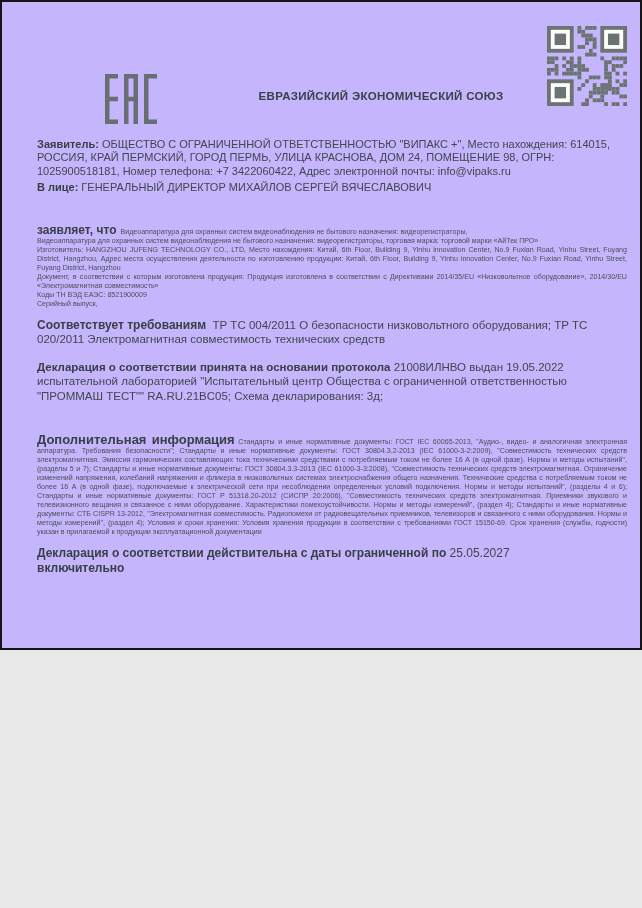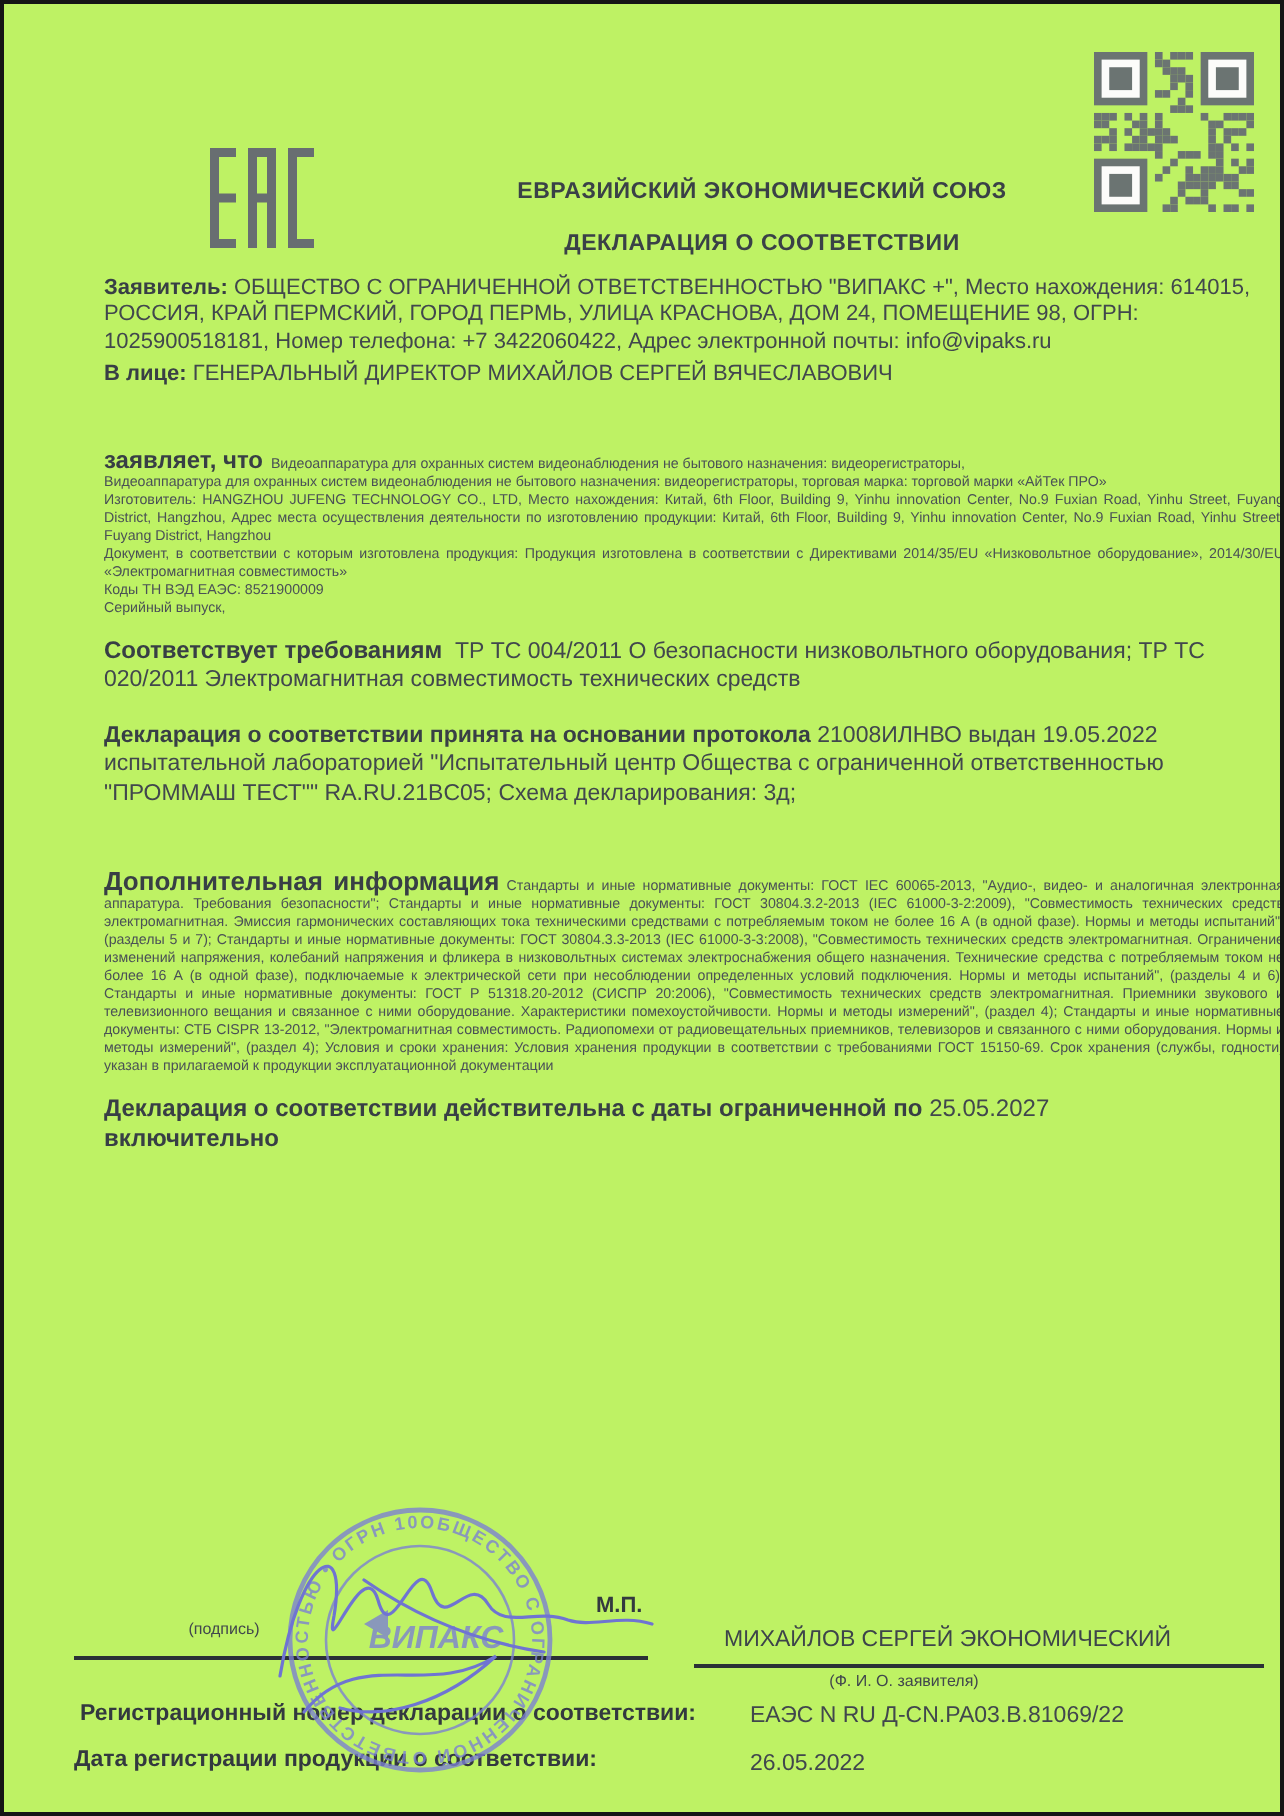--- a/index.html
+++ b/index.html
@@ -1,25 +1,25 @@
 <!DOCTYPE html>
 <html><head>
 <meta charset="utf-8">
 <style>
   html,body{margin:0;padding:0;background:#e8e8e8;}
   .page{
-    position:relative; width:642px; height:908px; margin:0 auto;
-    background:#bef264; border:2px solid #151515; box-sizing:border-box;
+    position:relative; width:642px; height:650px; margin:0 auto;
+    background:#c4b5fd; border:2px solid #151515; box-sizing:border-box;
     font-family:"Liberation Sans", sans-serif; color:#41474d; overflow:hidden;
   }
   .abs{position:absolute;}
   .hdr-title{left:150px; right:30px; text-align:center; font-weight:bold; color:#3a4147; letter-spacing:.3px;}
   .t1{top:88px; font-size:11.5px;}
   .t2{top:114px; font-size:11.5px;}
-  .content{left:50px; top:136px; width:590px;}
+  .content{left:35px; top:136px; width:590px;}
   p{margin:0;}
   .body-txt{font-size:11px; line-height:13.4px;}
   .lbl{font-weight:bold; color:#383f45;}
   .mid{font-size:11.5px; line-height:14.6px;}
   .small{font-size:7.1px; line-height:9px; color:#4a5156; text-align:justify;margin-top:31px;}
   .lbl12{font-size:12px; font-weight:bold; color:#383f45;}
   .lbl13{font-size:13px; font-weight:bold; color:#383f45;}
   .validity{font-size:12px; line-height:15.5px; font-weight:bold; color:#383f45;}
   .validity .date{font-weight:normal; color:#41474d;}
   .mb2{margin-bottom:3px;} .mb4{margin-bottom:5px;} .mb8{margin-bottom:9px;} .mb12{margin-bottom:13px;}
@@ -182,21 +182,20 @@
             <rect x="60" y="80" width="4" height="4"></rect>
             <rect x="68" y="80" width="4" height="4"></rect>
             <rect x="72" y="80" width="4" height="4"></rect>
             <rect x="80" y="80" width="4" height="4"></rect>
           </g>
       </g>
     </svg>
   </div>
 
   <div class="abs hdr-title t1">ЕВРАЗИЙСКИЙ ЭКОНОМИЧЕСКИЙ СОЮЗ</div>
-  <div class="abs hdr-title t2">ДЕКЛАРАЦИЯ О СООТВЕТСТВИИ</div>
 
   <div class="abs content z2">
 
     <p class="body-txt mb2"><span class="lbl">Заявитель:</span> <span>ОБЩЕСТВО С ОГРАНИЧЕННОЙ ОТВЕТСТВЕННОСТЬЮ "ВИПАКС +", Место нахождения: 614015, РОССИЯ, КРАЙ ПЕРМСКИЙ, ГОРОД ПЕРМЬ, УЛИЦА КРАСНОВА, ДОМ 24, ПОМЕЩЕНИЕ 98, ОГРН: 1025900518181, Номер телефона: +7 3422060422, Адрес электронной почты: info@vipaks.ru</span></p>
 
     <p class="body-txt mb4"><span class="lbl">В лице:</span> <span>ГЕНЕРАЛЬНЫЙ ДИРЕКТОР МИХАЙЛОВ СЕРГЕЙ ВЯЧЕСЛАВОВИЧ</span></p>
 
     <p class="small mb8"><span class="lbl12">заявляет, что</span>&nbsp;&nbsp;<span>Видеоаппаратура для охранных систем видеонаблюдения не бытового назначения: видеорегистраторы,</span><br>
       <span>Видеоаппаратура для охранных систем видеонаблюдения не бытового назначения: видеорегистраторы, торговая марка: торговой марки «АйТек ПРО»</span><br>
       <span>Изготовитель: HANGZHOU JUFENG TECHNOLOGY CO., LTD, Место нахождения: Китай, 6th Floor, Building 9, Yinhu innovation Center, No.9 Fuxian Road, Yinhu Street, Fuyang District, Hangzhou, Адрес места осуществления деятельности по изготовлению продукции: Китай, 6th Floor, Building 9, Yinhu innovation Center, No.9 Fuxian Road, Yinhu Street, Fuyang District, Hangzhou</span><br>

